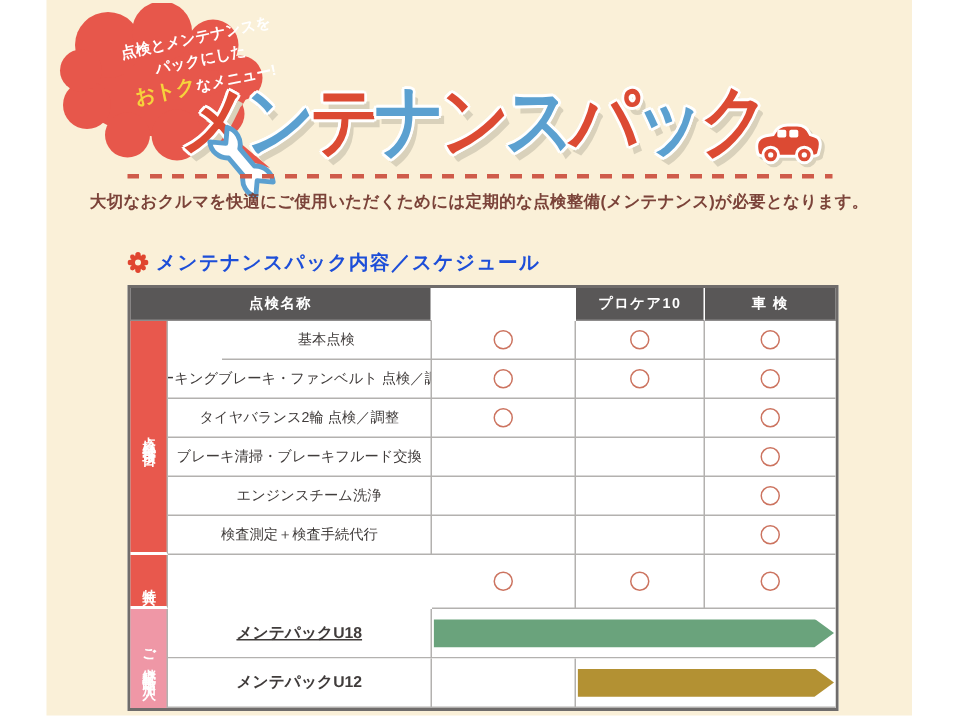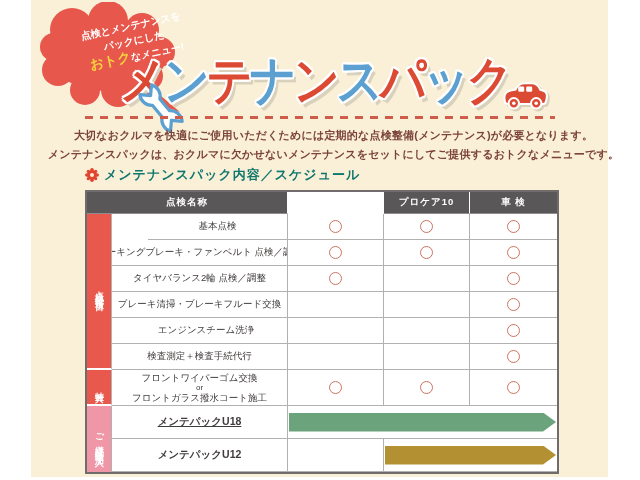--- a/index.html
+++ b/index.html
@@ -19,25 +19,25 @@
          white-space:nowrap;}
   .tchar{text-shadow:2.2px 0 0 #fff,-2.2px 0 0 #fff,0 2.2px 0 #fff,0 -2.2px 0 #fff,
          1.6px 1.6px 0 #fff,-1.6px 1.6px 0 #fff,1.6px -1.6px 0 #fff,-1.6px -1.6px 0 #fff,
          4px 5px 0 #d9d1bb;}
   .wrench{position:absolute;left:136px;top:82px;}
   .car{position:absolute;left:501px;top:76px;filter:drop-shadow(2px 2px 0 #d9d1bb);}
 
   .dashes{position:absolute;left:85px;top:116px;width:470px;height:3px;
           background:repeating-linear-gradient(90deg,#cf5b4a 0 8px,transparent 8px 15px);}
 
-  .intro{position:absolute;left:45px;top:126px;width:577px;text-align:center;
+  .intro{position:absolute;left:31px;top:126px;width:577px;text-align:center;
          color:#7b4339;font-weight:bold;font-size:11px;line-height:19px;letter-spacing:.2px;}
 
   .section-head{position:absolute;left:85px;top:166px;display:flex;align-items:center;
-                color:#0f766e;font-weight:bold;font-size:13px;letter-spacing:1px;}
+                color:#1d4ed8;font-weight:bold;font-size:13px;letter-spacing:1px;}
   .section-head svg{margin-right:5px;}
 
   
   .grid{position:absolute;left:85px;top:190px;width:470px;height:280px;background:#fff;
         border:2px solid #6f6c6b;display:grid;
         grid-template-columns:25px 176px 96px 86px 87px;
         grid-template-rows:22px repeat(6,26px) 36px 33px 33px;}
   .cell{display:flex;align-items:center;justify-content:center;background:#fff;
         border-right:1px solid #b3b1af;border-bottom:1px solid #b3b1af;
         color:#403c3b;font-size:9.5px;white-space:nowrap;overflow:hidden;}
@@ -113,21 +113,20 @@
     <circle cx="16" cy="33" r="6.5" fill="#dc4a33" stroke="#ffffff" stroke-width="2.5"></circle>
     <circle cx="16" cy="33" r="2.2" fill="#ffffff"></circle>
     <circle cx="44" cy="33" r="6.5" fill="#dc4a33" stroke="#ffffff" stroke-width="2.5"></circle>
     <circle cx="44" cy="33" r="2.2" fill="#ffffff"></circle>
   </svg>
 
   <div class="dashes"></div>
 
   <div class="intro">
     <div>大切なおクルマを快適にご使用いただくためには定期的な点検整備(メンテナンス)が必要となります。</div>
-    <div>メンテナンスパックは、おクルマに欠かせないメンテナンスをセットにしてご提供するおトクなメニューです。</div>
   </div>
 
   <div class="section-head">
     <svg width="14" height="14" viewBox="0 0 14 14">
       <g fill="#e0452f">
         <circle cx="7" cy="7" r="5"></circle>
         <circle cx="7" cy="1.8" r="1.8"></circle>
           <circle cx="12.2" cy="7" r="1.8"></circle>
         <circle cx="7" cy="12.2" r="1.8"></circle>
           <circle cx="1.8" cy="7" r="1.8"></circle>
@@ -186,25 +185,20 @@
       <div class="cell no-br" style="grid-area: 6 / 5;">
         <span class="ring" title="○"></span>
       </div>
       <div class="cell" style="grid-area: 7 / 2;">検査測定＋検査手続代行</div>
       <div class="cell" style="grid-area: 7 / 3;"></div>
       <div class="cell" style="grid-area: 7 / 4;"></div>
       <div class="cell no-br" style="grid-area: 7 / 5;">
         <span class="ring" title="○"></span>
       </div>
       <div class="vlabel" style="grid-area: 8 / 1 / 9; background: rgb(232, 88, 77);">特典</div>
-      <div class="cell multiline" style="grid-area: 8 / 2;">
-        <div>フロントワイパーゴム交換</div>
-        <div class="or">or</div>
-        <div>フロントガラス撥水コート施工</div>
-      </div>
       <div class="cell" style="grid-area: 8 / 3;">
         <span class="ring" title="○"></span>
       </div>
       <div class="cell" style="grid-area: 8 / 4;">
         <span class="ring" title="○"></span>
       </div>
       <div class="cell no-br" style="grid-area: 8 / 5;">
         <span class="ring" title="○"></span>
       </div>
       <div class="vlabel last" style="grid-area: 9 / 1 / 11; background: rgb(239, 151, 166);">ご継続・途中加入</div>

